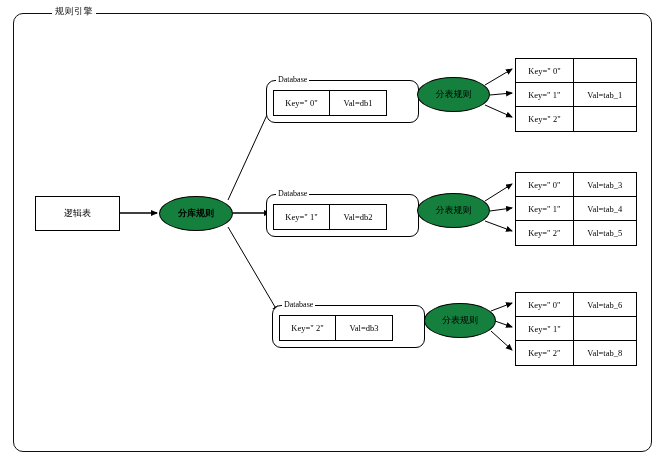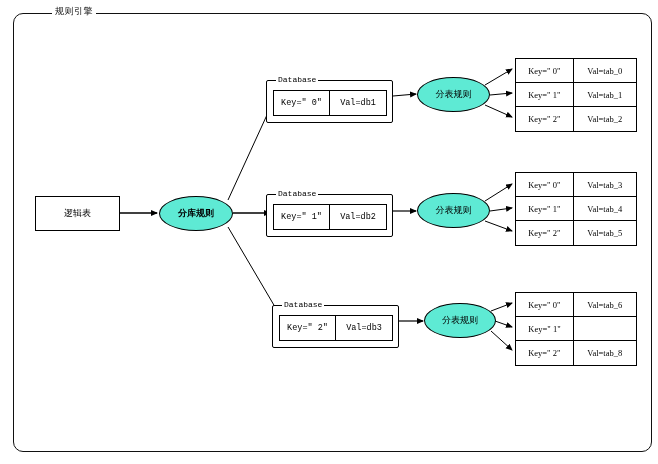--- a/index.html
+++ b/index.html
@@ -62,21 +62,21 @@
     justify-content: center;
     font-size: 9px;
     z-index: 4;
     font-family: Liberation Mono, monospace;
   }
   
   .ellipse {
     position: absolute;
     border: 1px solid #000;
     border-radius: 50%;
-    background: #5eead4;
+    background: #15803d;
     display: flex;
     align-items: center;
     justify-content: center;
     font-size: 9px;
     box-sizing: border-box;
     z-index: 4;
   }
   .db-rule {
     left: 159px;
     top: 196px;
@@ -84,28 +84,27 @@
     height: 35px;
     font-weight: bold;
   }
   .tbl-rule-0 { left: 417px; top: 77px;  width: 73px; height: 35px; }
   .tbl-rule-1 { left: 417px; top: 193px; width: 73px; height: 35px; }
   .tbl-rule-2 { left: 424px; top: 303px; width: 72px; height: 35px; }
 
   
   .db-group {
     position: absolute;
-    width: 127px;
+    width: 153px;
     height: 43px;
     border: 1px solid #000;
-    border-radius: 2px;
+    border-radius: 9px;
     box-sizing: border-box;
     background: #fff;
     z-index: 4;
-    font-family: Liberation Mono, monospace;
   }
   .db-group-0 { left: 266px; top: 80px; }
   .db-group-1 { left: 266px; top: 194px; }
   .db-group-2 { left: 272px; top: 305px; }
   .db-group-label {
     position: absolute;
     left: 9px;
     top: -6px;
     background: #fff;
     padding: 0 2px;
@@ -256,29 +255,27 @@
   <div class="ellipse tbl-rule-1">
     <span>分表规则</span>
   </div>
   <div class="ellipse tbl-rule-2">
     <span>分表规则</span>
   </div>
 
   <div class="kv-table kv-table-0">
     <div class="kv-row">
       <div class="cell-key">Key=" 0"</div>
-      <div class="cell-val">Val=tab_0</div>
     </div>
     <div class="kv-row">
       <div class="cell-key">Key=" 1"</div>
       <div class="cell-val">Val=tab_1</div>
     </div>
     <div class="kv-row">
       <div class="cell-key">Key=" 2"</div>
-      <div class="cell-val">Val=tab_2</div>
     </div>
   </div>
 
   <div class="kv-table kv-table-1">
     <div class="kv-row">
       <div class="cell-key">Key=" 0"</div>
       <div class="cell-val">Val=tab_3</div>
     </div>
     <div class="kv-row">
       <div class="cell-key">Key=" 1"</div>

